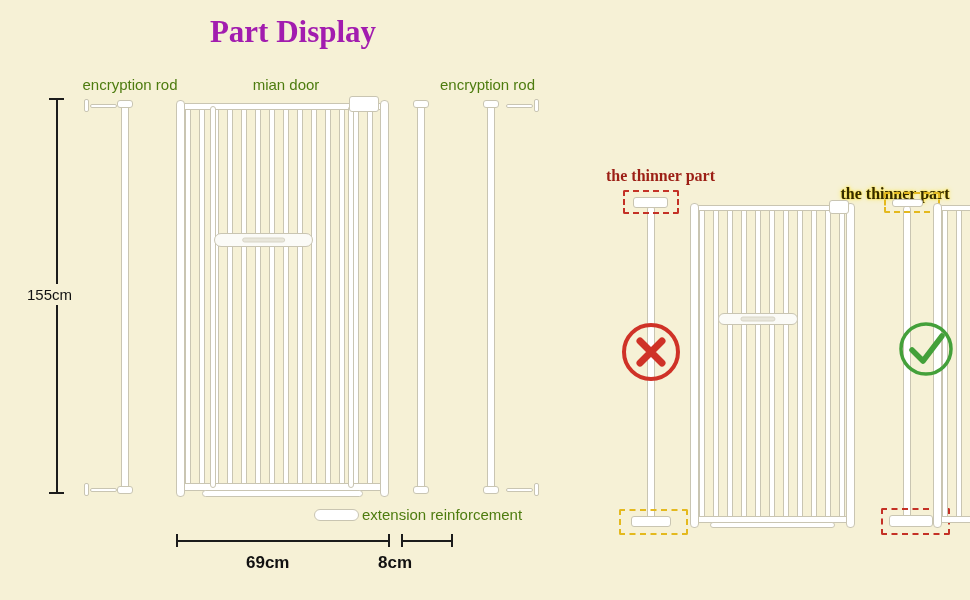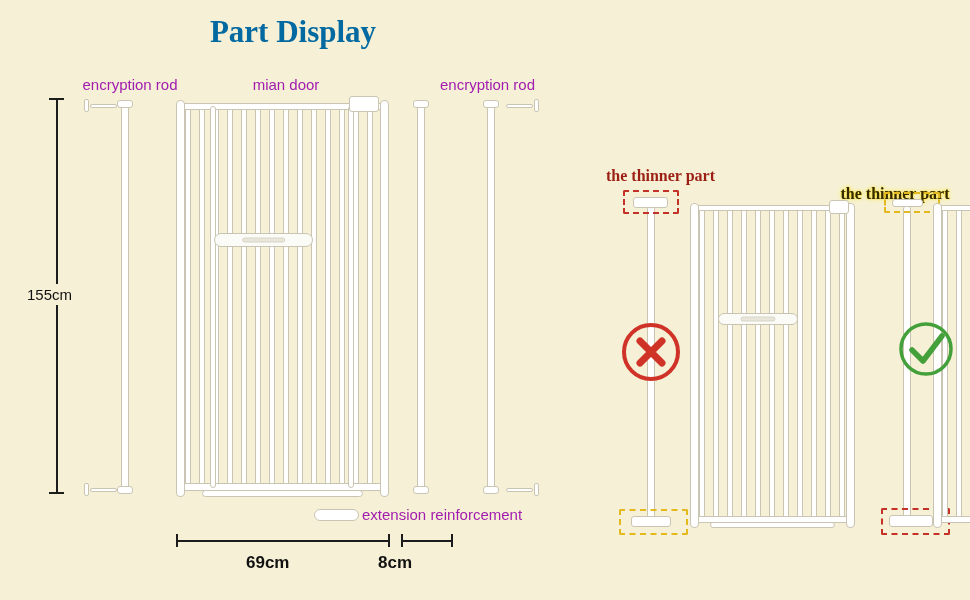--- a/index.html
+++ b/index.html
@@ -6,22 +6,22 @@
     --background:#f6f1d6; --tip-red:#e8231d; --tip-navy:#17366b; --thicker-red:#9c1f15;
     --box-red:#c43126; --box-yellow:#e4b91e; --check-green:#44a03a; --x-red:#cf3227;
     --metal-edge:#c9c5b2;
   }
   *{box-sizing:border-box;}
   html,body{margin:0;padding:0;}
   body{width:970px;height:600px;position:relative;overflow:hidden;
        background:var(--background,#f6f1d6);
        font-family:"Liberation Sans", sans-serif;color:#111;}
   .title{position:absolute;left:168px;top:14px;width:250px;text-align:center;
-         font-family:"Liberation Serif", serif;font-size:31px;font-weight:bold;color:#0369a1;}
-  .label{position:absolute;font-size:15px;text-align:center;color:#a21caf;}
+         font-family:"Liberation Serif", serif;font-size:31px;font-weight:bold;color:#a21caf;}
+  .label{position:absolute;font-size:15px;text-align:center;color:#4d7c0f;}
   .dim-label{position:absolute;font-size:15px;background:var(--background,#f6f1d6);padding:2px 0;}
   .dim-label.big{font-size:17px;font-weight:700;background:none;}
   .vline{position:absolute;width:0;border-left:2px solid #1c1c1c;}
   .hline{position:absolute;height:0;border-top:2px solid #1c1c1c;}
   .tickh{position:absolute;width:15px;height:0;border-top:2px solid #1c1c1c;}
   .tickv{position:absolute;width:0;height:13px;border-left:2px solid #1c1c1c;}
   .piece{position:absolute;background:#fff;border:1px solid var(--metal-edge);border-radius:3px;}
   .rodline{position:absolute;width:8px;background:#fff;border:1px solid var(--metal-edge);border-radius:4px;}
   .gate{position:absolute;}
   .gate .bars{position:absolute;left:9px;right:9px;top:5px;bottom:8px;

